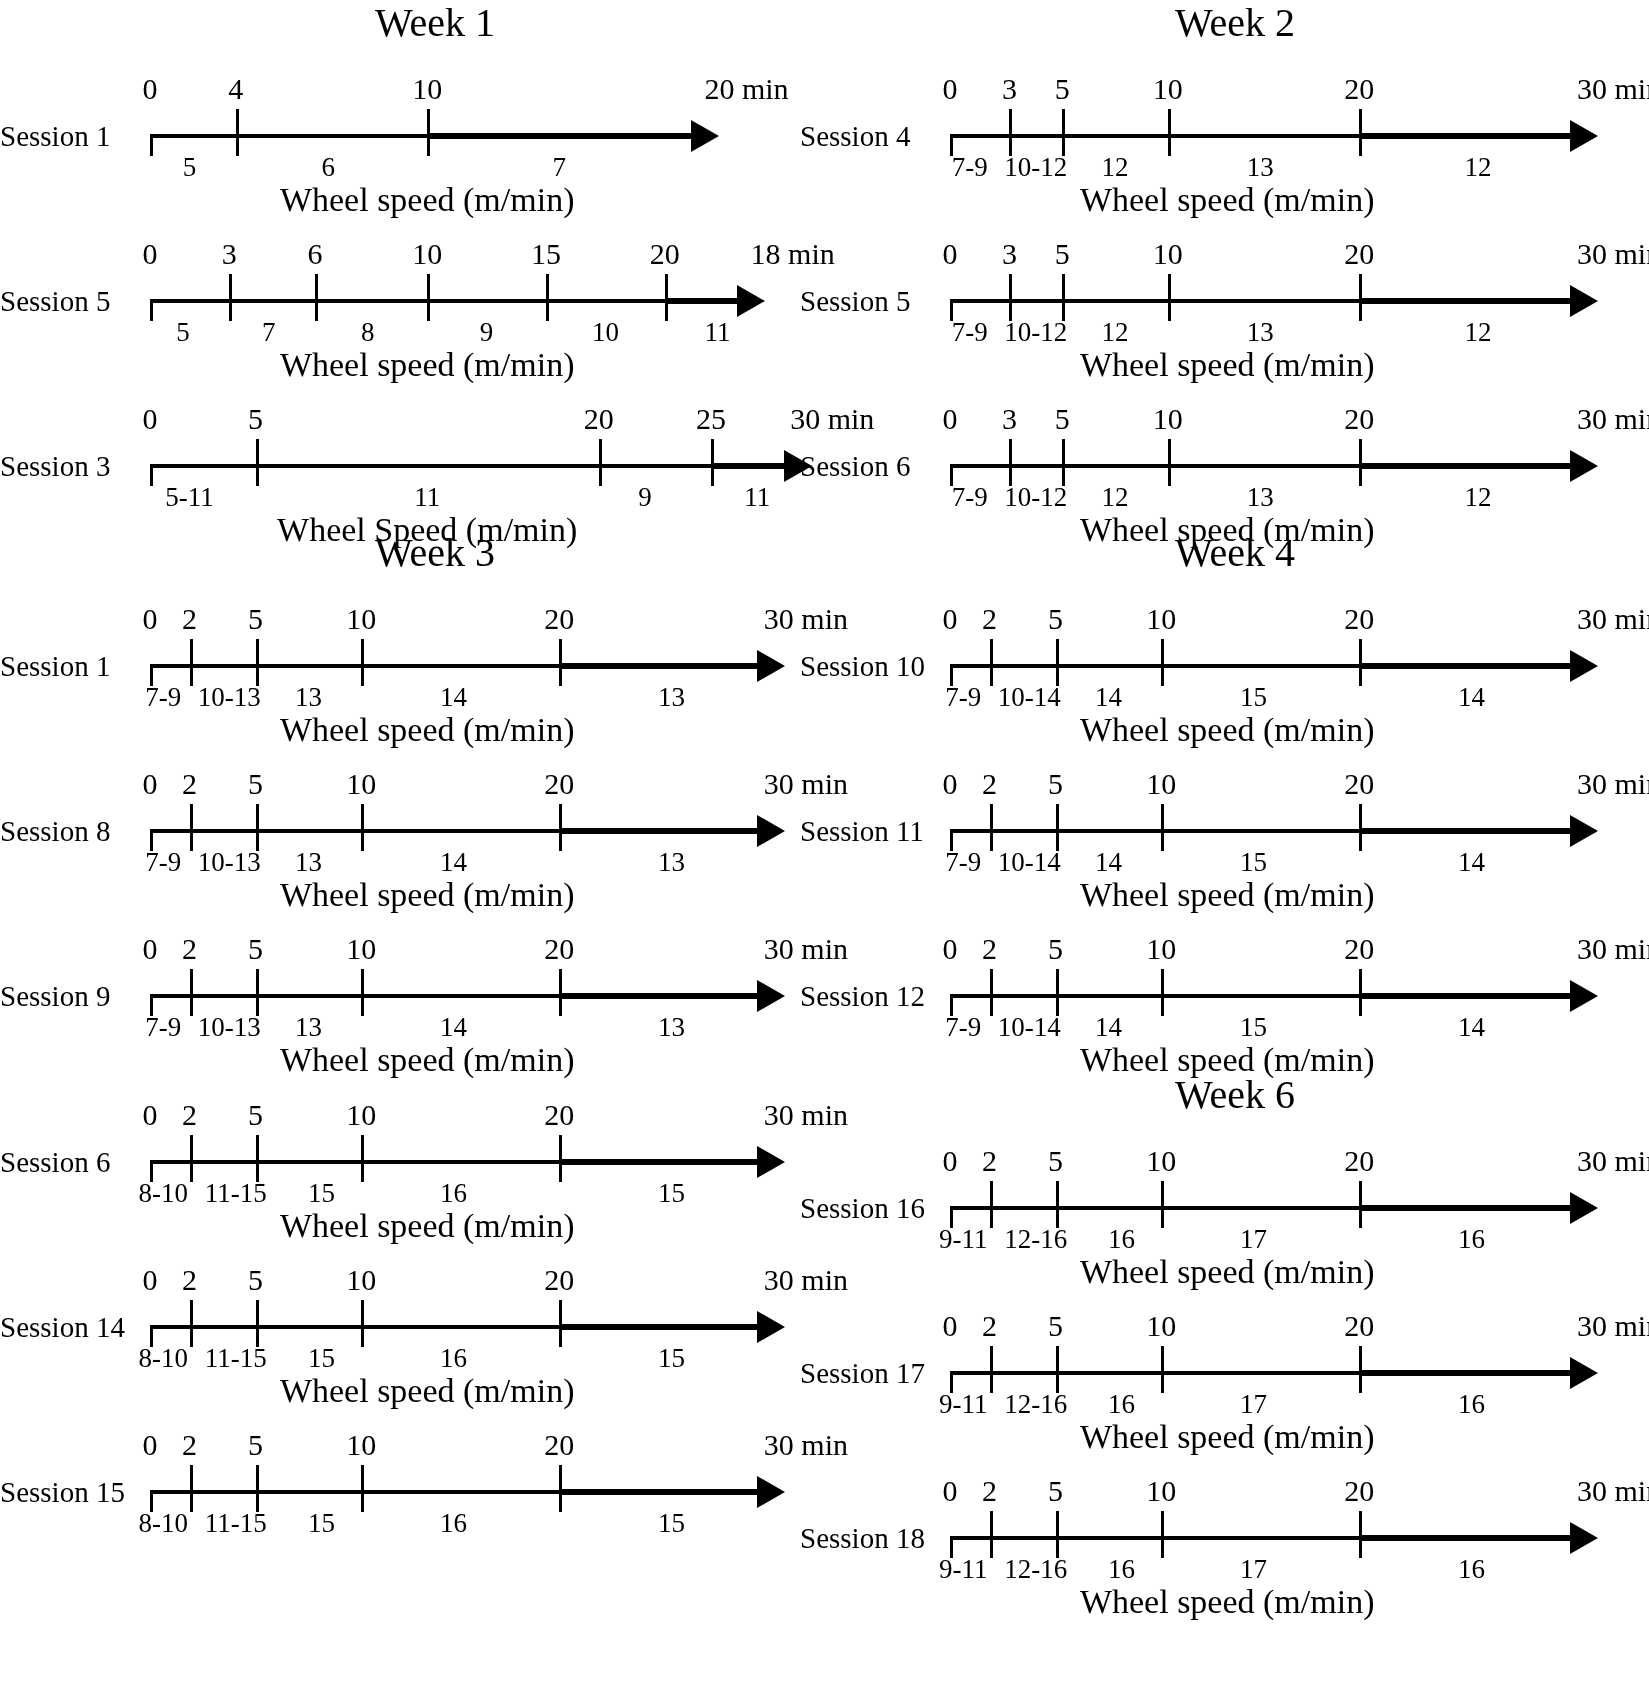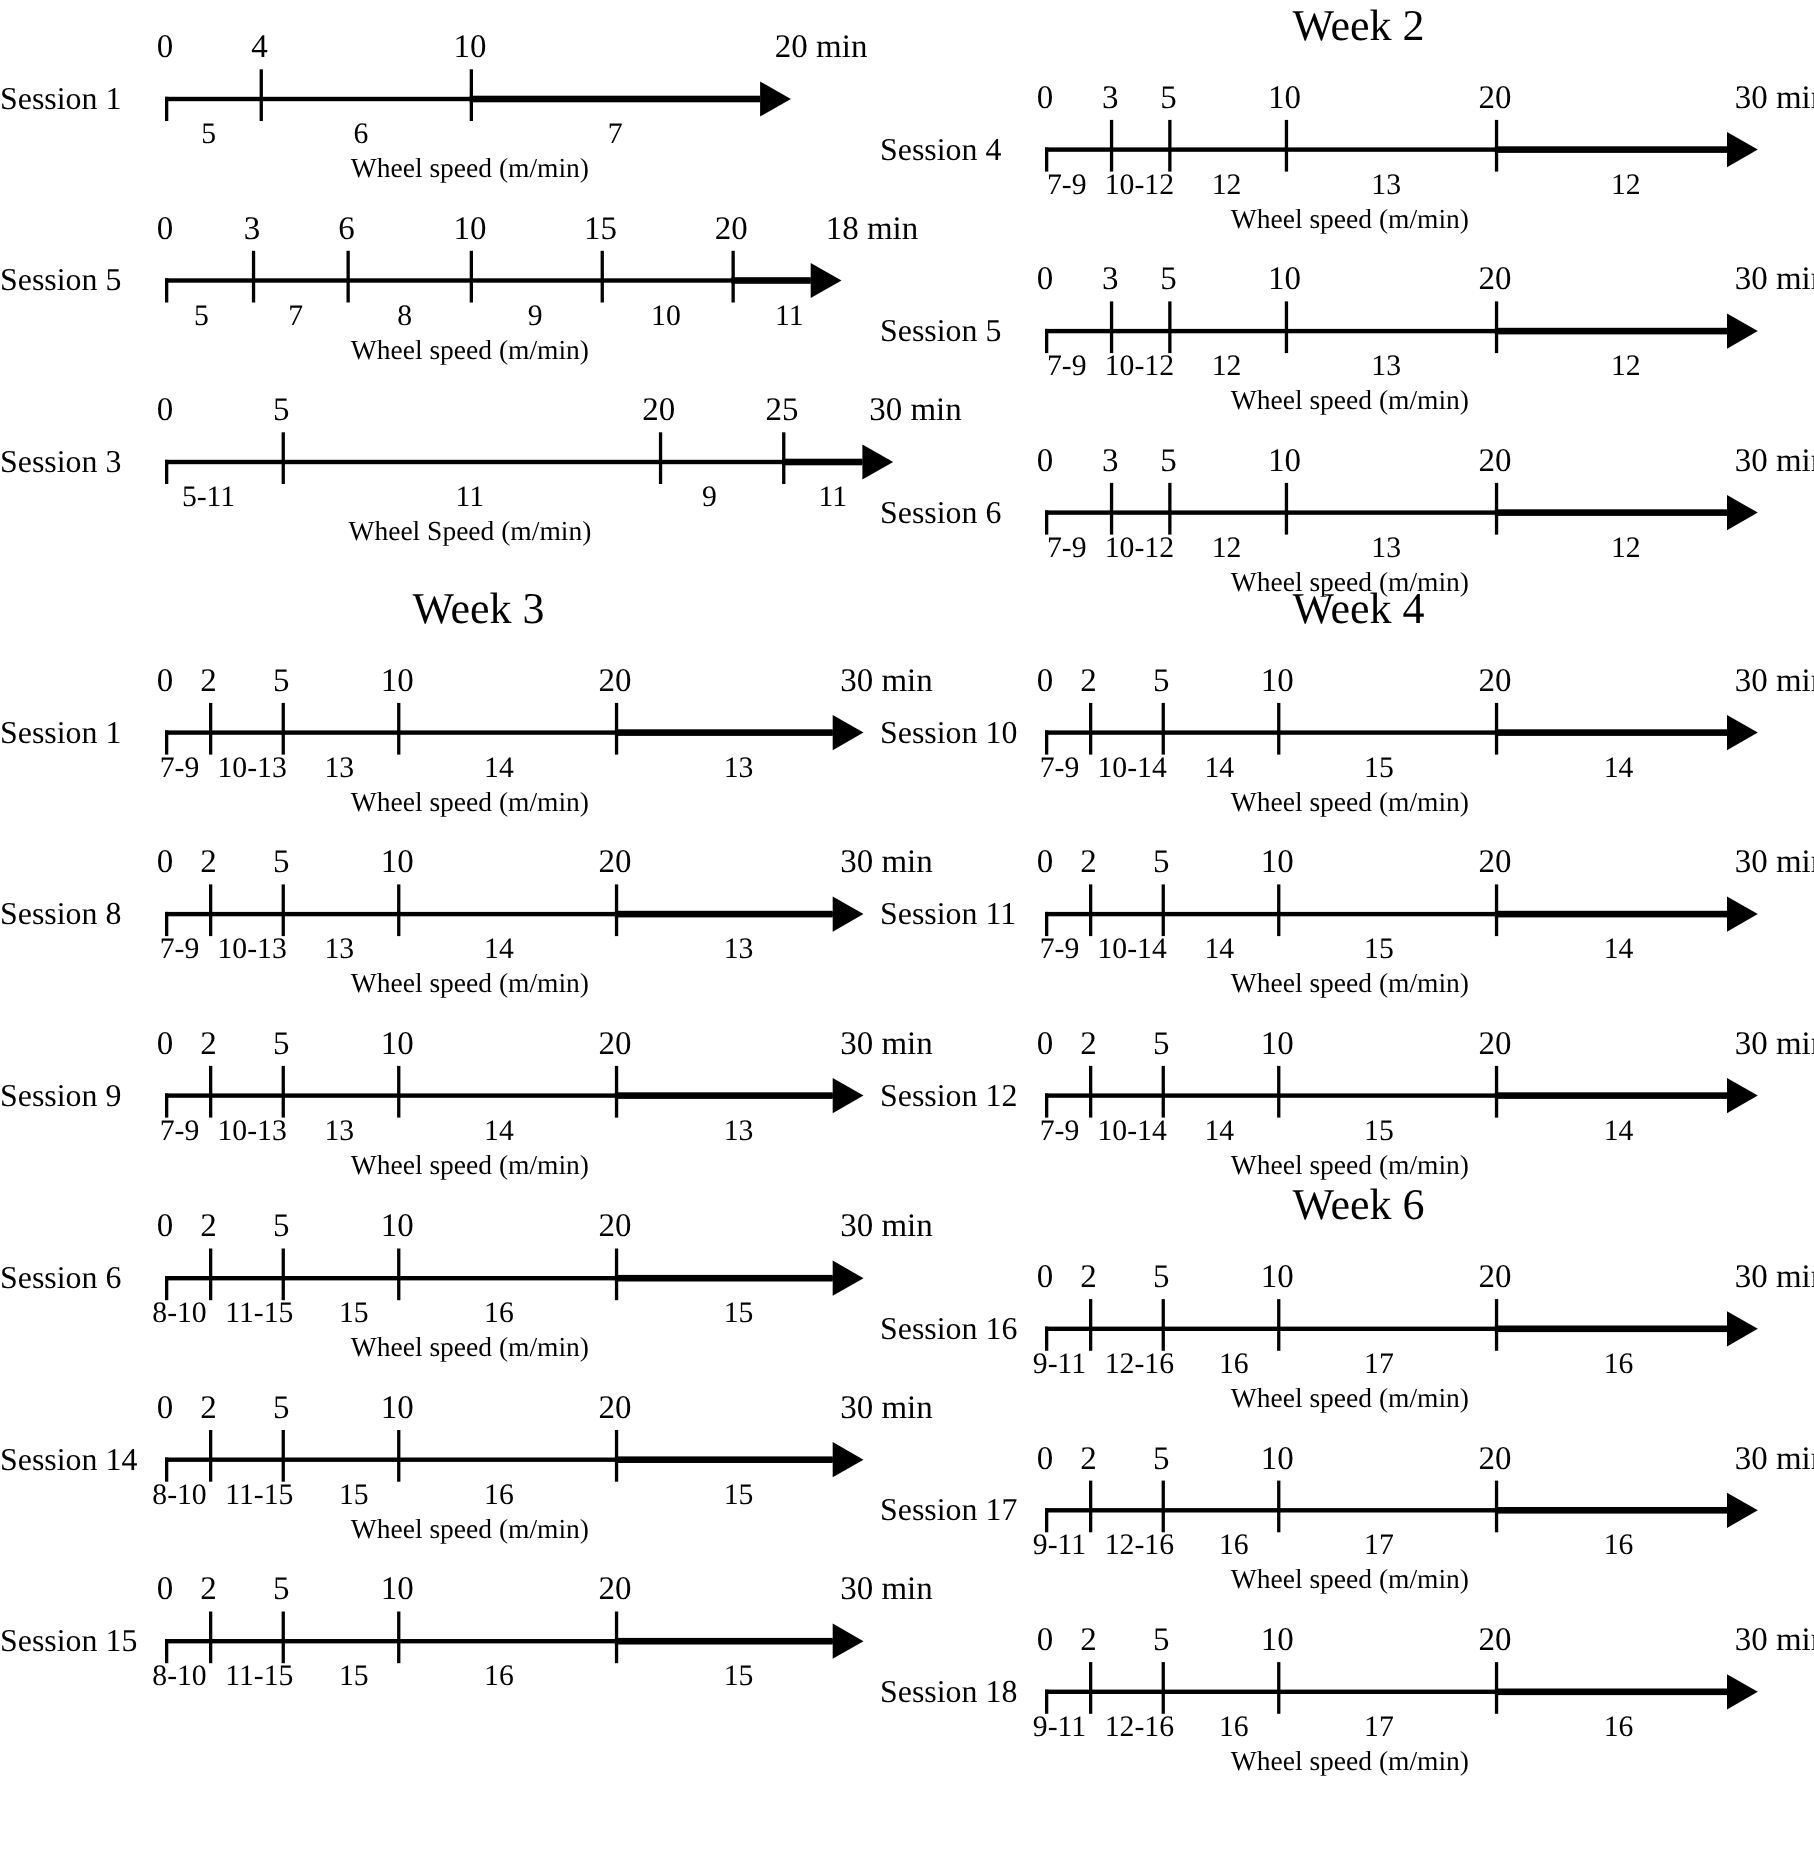--- a/index.html
+++ b/index.html
@@ -112,32 +112,33 @@
     position: absolute;
     top: 106px;
     font-size: 27px;
     line-height: 31px;
     transform: translateX(-50%);
     white-space: nowrap;
   }
   .axis-caption {
     position: absolute;
     top: 140px;
-    font-size: 25px;
+    font-size: 34px;
     line-height: 28px;
     transform: translateX(-50%);
     white-space: nowrap;
   }
 </style>
 </head>
 <body>
 
 <div class="figure" id="figure-root">
     <div class="column col-left">
       <div class="week-block" style="top: 0px;">
+        <div class="week-title">Week 1</div>
         <div class="session">
           <div class="session-label">Session 1</div>
           <div class="axis-area">
             <div class="axis-line" style="width: 82%;"></div>
             <div class="axis-line thick" style="left: 42%; width: 40%;"></div>
             <div class="arrow-head" style="left: 82%;"></div>
             <div class="tick down" style="left: 0%;"></div>
             <div class="tick-label" style="left: 0%;">0</div>
             <div class="tick both" style="left: 13%;"></div>
             <div class="tick-label" style="left: 13%;">4</div>

